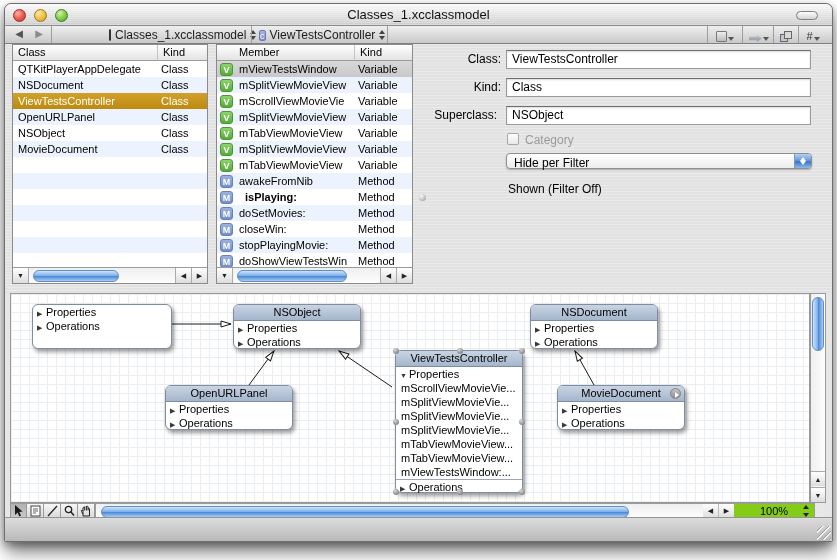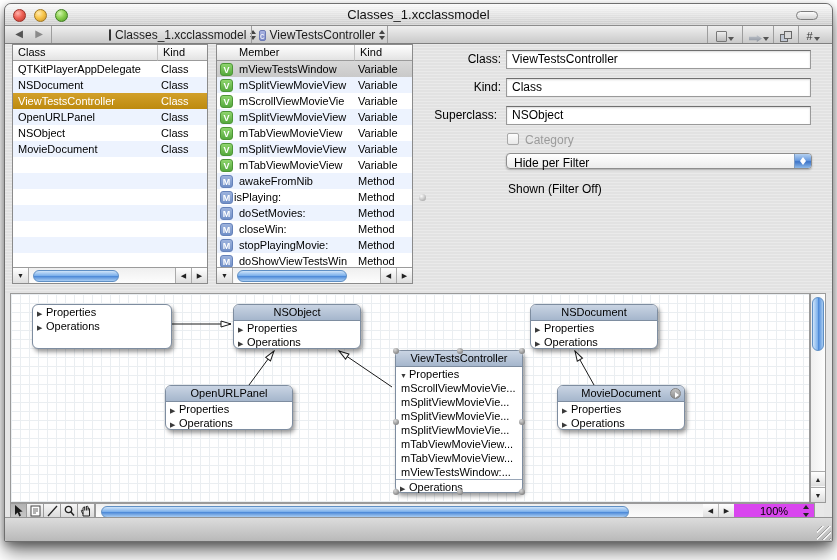--- a/index.html
+++ b/index.html
@@ -126,21 +126,21 @@
   .statusrow { position:absolute; left:5px; top:499px; right:8px; height:16px; background:#e8e8e8; }
   .tool { position:absolute; top:0; width:17px; height:16px; border:1px solid #9a9a9a; border-left:none;
     background:linear-gradient(180deg,#f6f6f6,#d9d9d9); display:flex; align-items:center; justify-content:center; }
   .tool.first { border-left:1px solid #9a9a9a; }
   .tool.selected { background:linear-gradient(180deg,#b2b2b2,#c8c8c8); }
   .main-track { position:absolute; left:85px; top:0; width:609px; height:16px; border:1px solid #9a9a9a;
     background:linear-gradient(180deg,#efefef,#fdfdfd); }
   .main-arrows { position:absolute; left:693px; top:0; width:32px; height:16px; border:1px solid #9a9a9a; border-left:none; display:flex; }
   .ma { flex:1; background:linear-gradient(180deg,#fff,#ddd); font-size:7px; color:#222; text-align:center; line-height:14px; border-left:1px solid #bbb; }
   .zoombox { position:absolute; left:724px; top:0; width:81px; height:16px; border:1px solid #9a9a9a; border-left:none;
-    background:#d946ef; font-size:11px; text-align:center; line-height:14px; color:#000; }
+    background:#84cc16; font-size:11px; text-align:center; line-height:14px; color:#000; }
   .zstep { position:absolute; right:4px; top:1px; width:7px; height:12px; }
   .zstep:before { content:""; position:absolute; left:0; top:0; border-left:3.5px solid transparent; border-right:3.5px solid transparent; border-bottom:4px solid #222; }
   .zstep:after { content:""; position:absolute; left:0; bottom:0; border-left:3.5px solid transparent; border-right:3.5px solid transparent; border-top:4px solid #222; }
 
   .bottombar { position:absolute; left:0; right:0; bottom:0; height:24px; border-radius:0 0 2px 2px;
     background:linear-gradient(180deg,#dcdcdc,#b9b9b9); border-top:1px solid #949494; }
   .grip { position:absolute; right:1px; bottom:1px; width:14px; height:14px;
     background:repeating-linear-gradient(135deg, transparent 0 3px, #9a9a9a 3px 4px, #f2f2f2 4px 5px); }
 
   svg { display:block; }
@@ -278,21 +278,21 @@
           <span class="cname" style="left:22px;">mTabViewMovieView</span>
           <span class="ckind" style="left:141px;">Variable</span>
         </div>
         <div class="lrow blue" style="top:112px;">
           <span class="badge m">M</span>
           <span class="cname" style="left:22px;">awakeFromNib</span>
           <span class="ckind" style="left:141px;">Method</span>
         </div>
         <div class="lrow" style="top:128px;">
           <span class="badge m">M</span>
-          <span class="cname" style="left:17px;">isPlaying:</span>
+          <span class="cname" style="left:28px;font-weight:bold;">isPlaying:</span>
           <span class="ckind" style="left:141px;">Method</span>
         </div>
         <div class="lrow blue" style="top:144px;">
           <span class="badge m">M</span>
           <span class="cname" style="left:22px;">doSetMovies:</span>
           <span class="ckind" style="left:141px;">Method</span>
         </div>
         <div class="lrow" style="top:160px;">
           <span class="badge m">M</span>
           <span class="cname" style="left:22px;">closeWin:</span>

